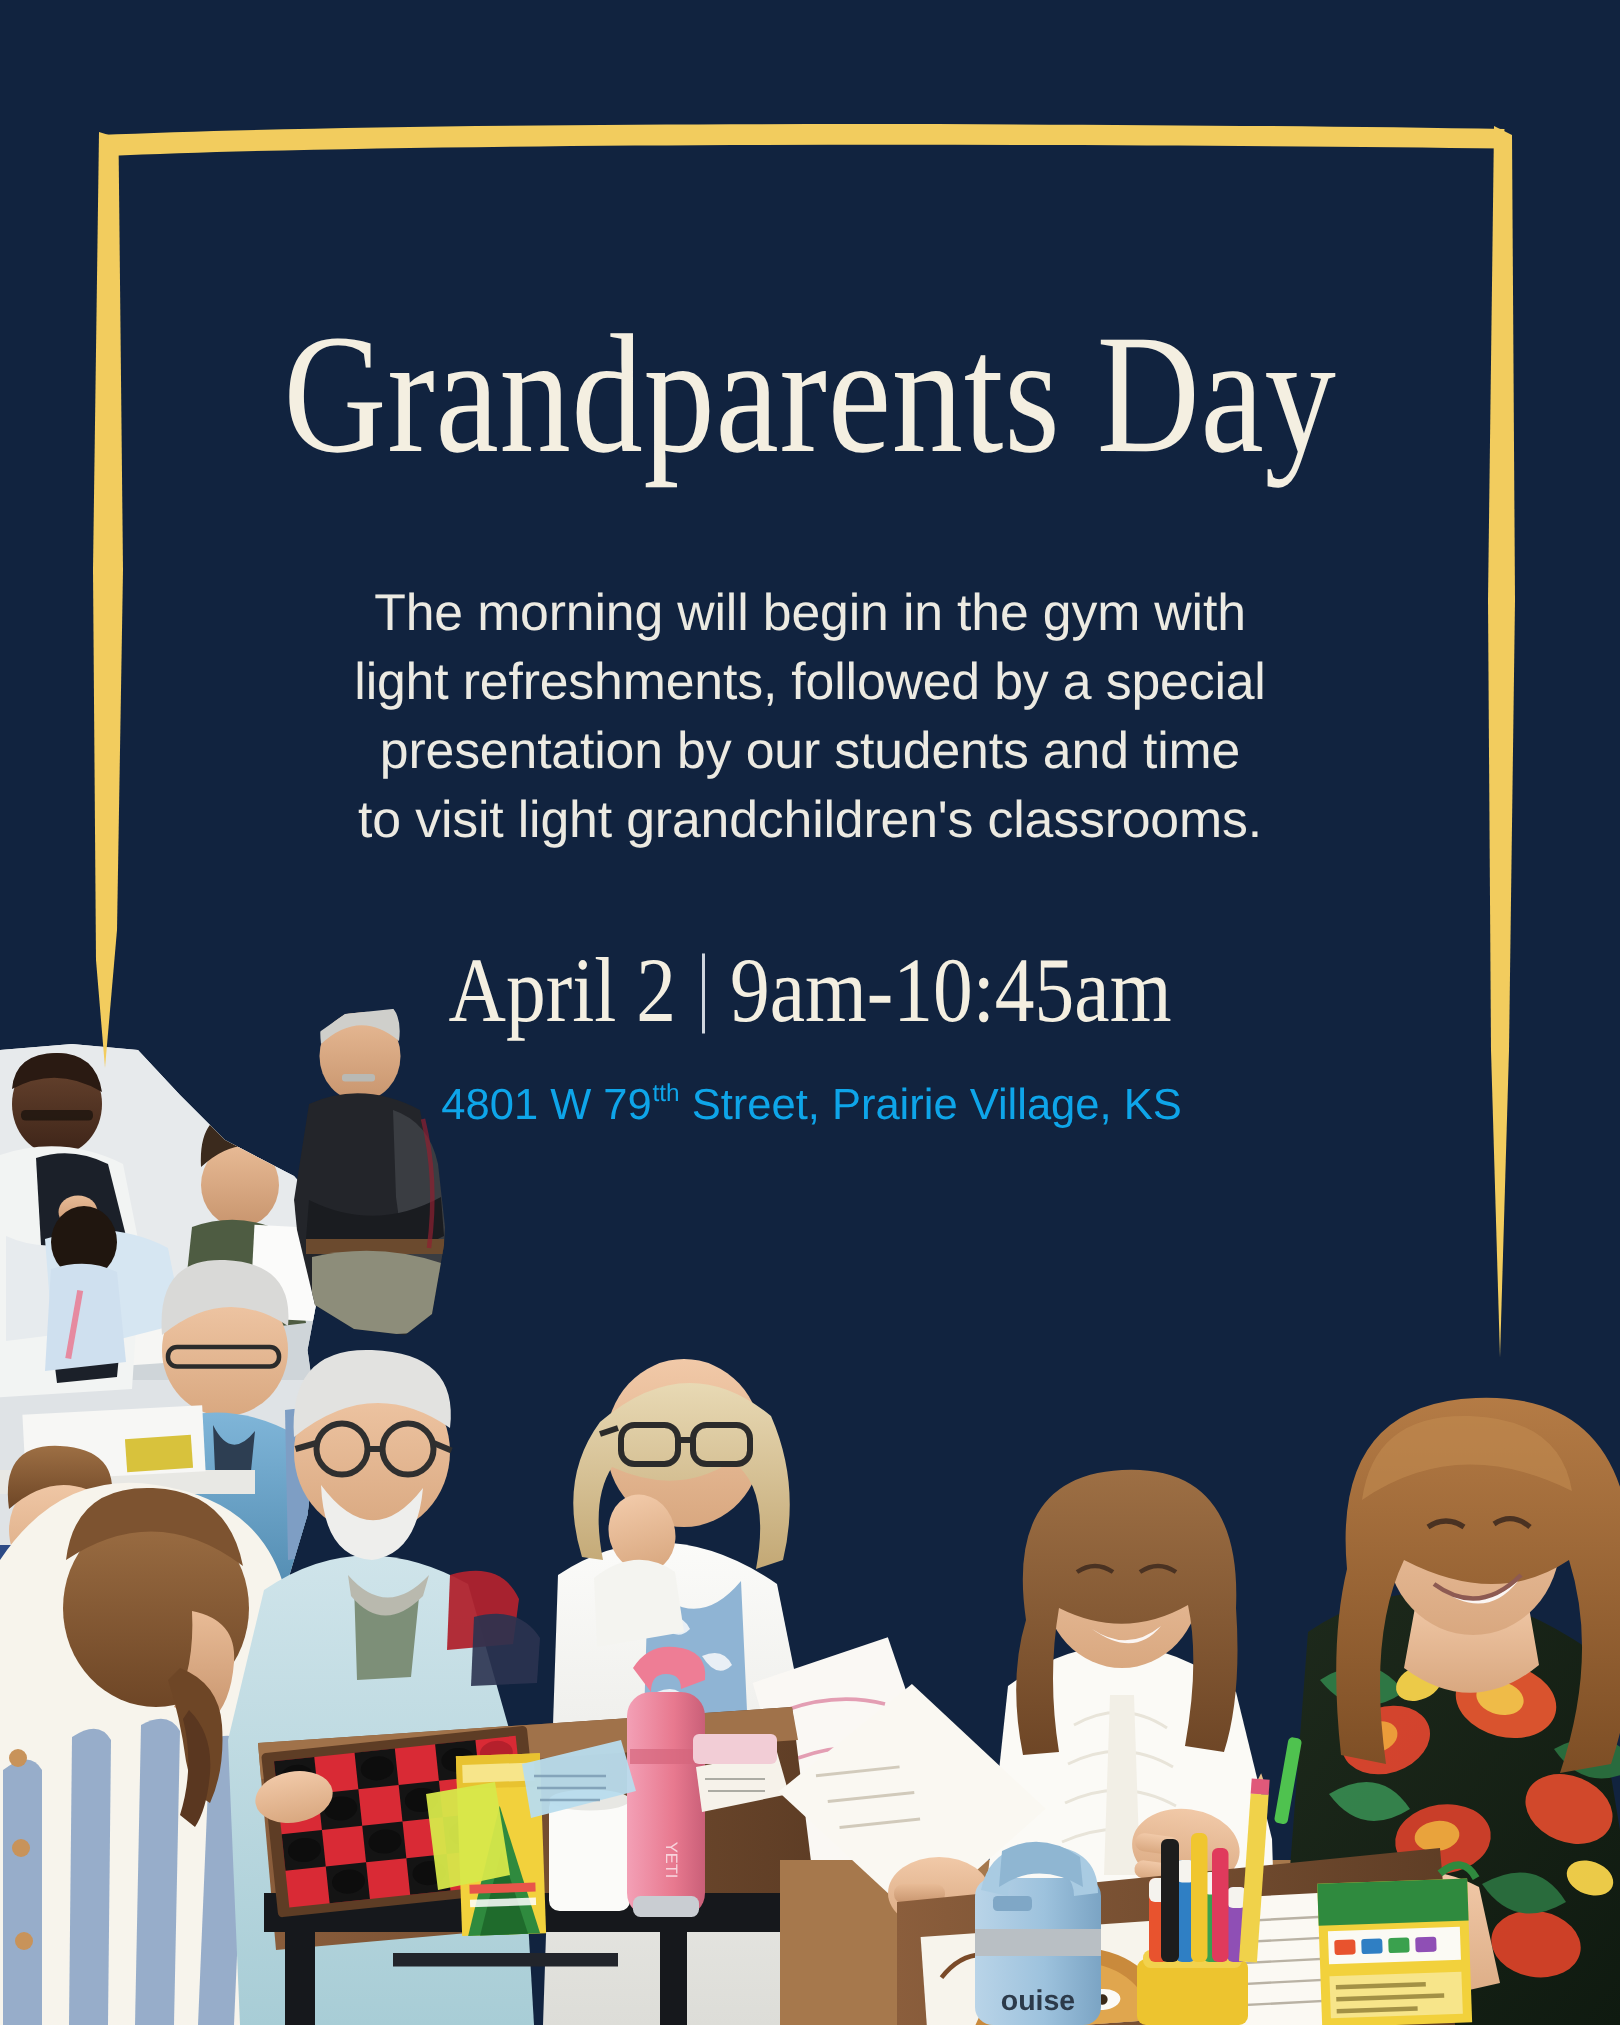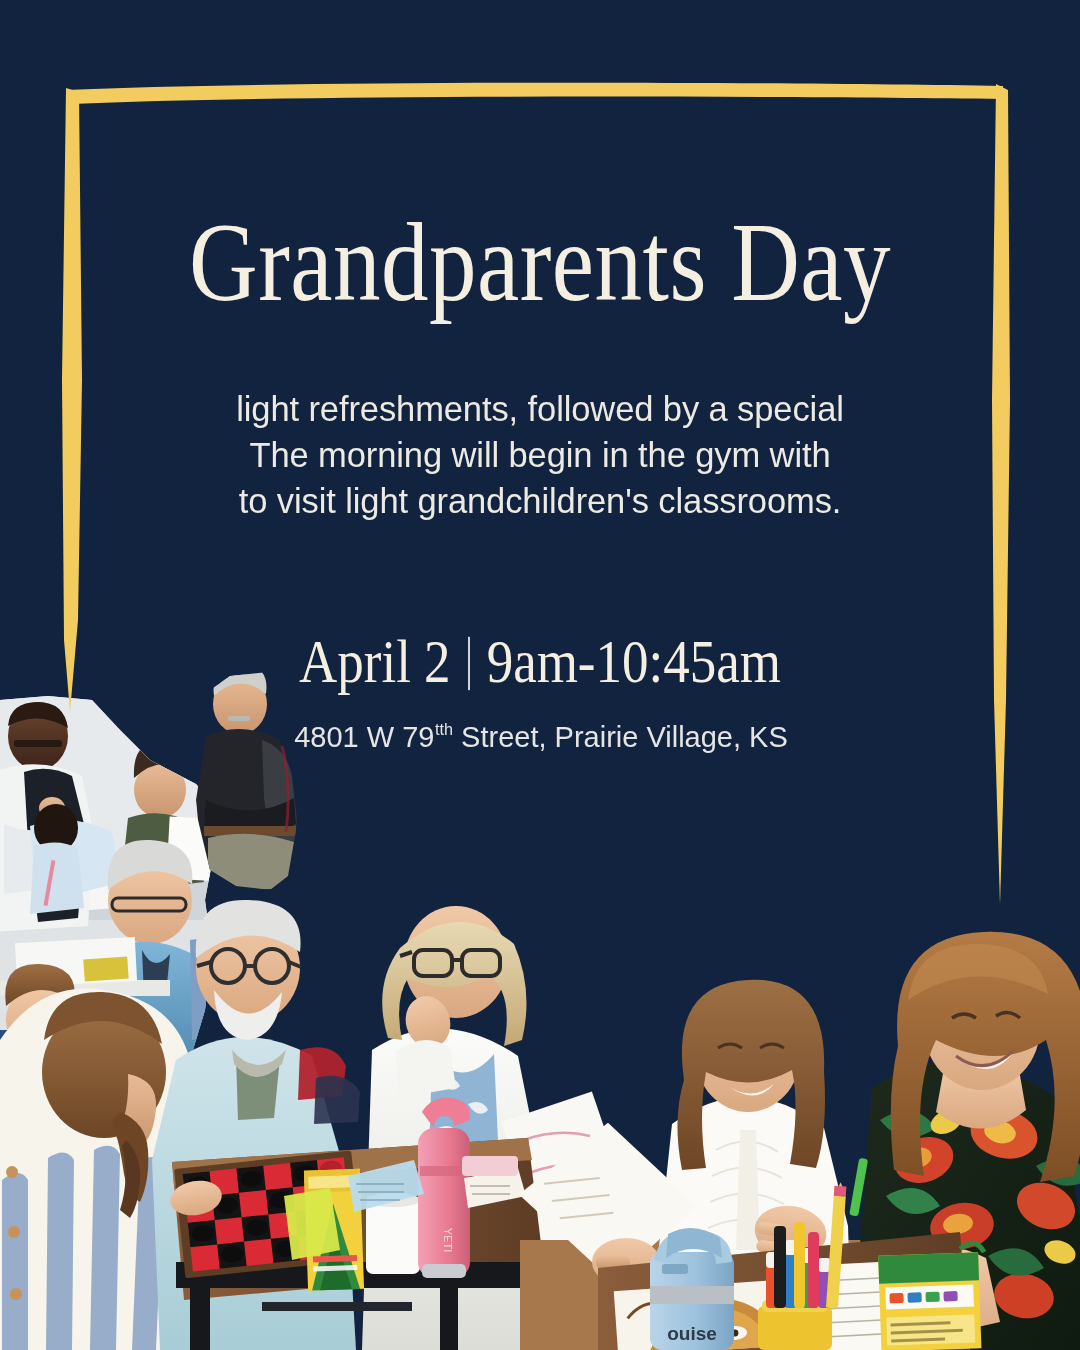--- a/index.html
+++ b/index.html
@@ -85,21 +85,21 @@
   }
   .address {
     position: absolute;
     top: 721px;
     left: 2px; right: 0;
     margin: 0;
     font-family: "Liberation Sans", sans-serif;
     font-weight: 300;
     font-size: 29px;
     line-height: 1.0;
-    color: #e5e5e5;
+    color: #0ea5e9;
     white-space: nowrap;
   }
   .address sup {
     font-size: 0.56em;
     vertical-align: 0.72em;
     margin-left: 0.5px;
   }
 
   
   .collage {
@@ -600,22 +600,23 @@
     <path d="M66 88 L 79 92 L 82 380 L 78 620 L 70 712 L 64 640 L 62 380 Z" fill="#f2cc5e"></path>
 
     <path d="M996 84 L 1008 90 L 1010 400 L 1006 700 L 1000 905 L 994 700 L 992 400 Z" fill="#f2cc5e"></path>
   </svg>
 
   <div class="text-stack">
 
     <h1 class="title">Grandparents Day</h1>
 
     <p class="body-copy">
+      <span>The morning will begin in the gym with</span>
       <span>light refreshments, followed by a special</span>
-      <span>The morning will begin in the gym with</span>
+      <span>presentation by our students and time</span>
       <span>to visit light grandchildren's classrooms.</span>
     </p>
 
     <p class="datetime">
       <span>April 2</span><span class="divider"></span><span>9am-10:45am</span>
     </p>
 
     <p class="address">
       <span>4801 W 79</span><sup>tth</sup><span> Street, Prairie Village, KS</span>
     </p>

